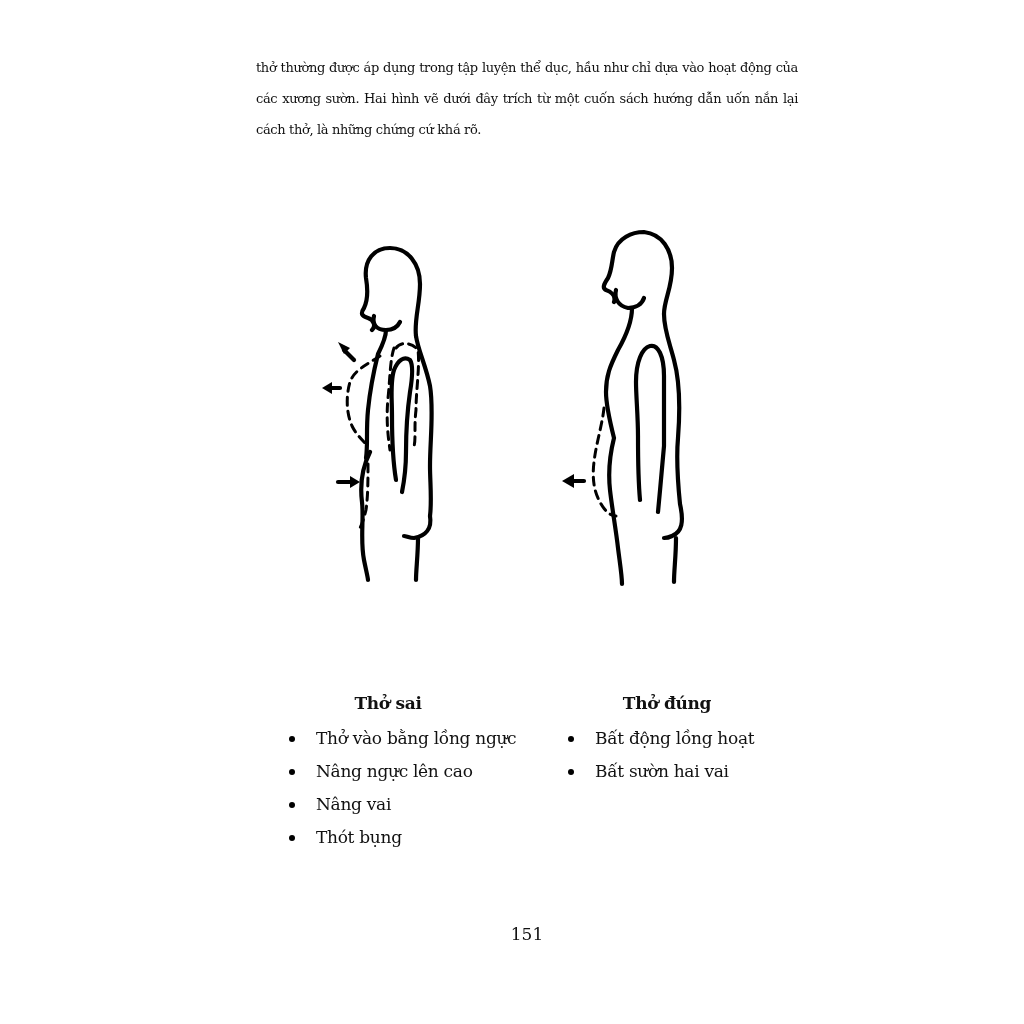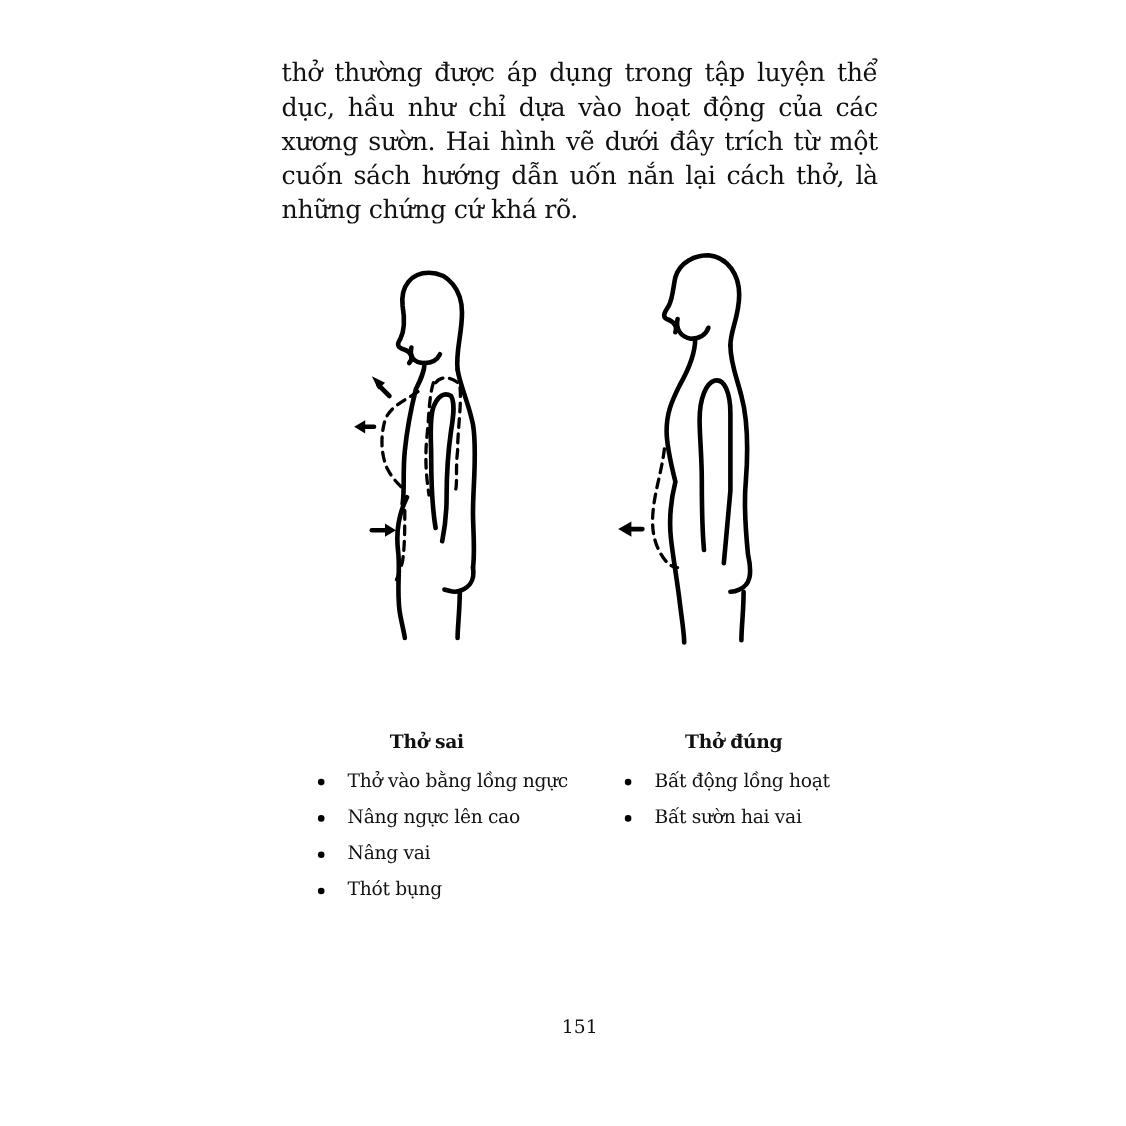--- a/index.html
+++ b/index.html
@@ -13,21 +13,21 @@
       position: relative;
       overflow: hidden;
       font-family: "DejaVu Serif", "Liberation Serif", serif;
       color: #111111;
     }
     .paragraph {
       position: absolute;
       left: 256px;
       top: 52px;
       width: 542px;
-      font-size: 23px;
+      font-size: 13px;
       line-height: 31px;
       text-align: justify;
       text-align-last: left;
       letter-spacing: -0.35px;
       margin: 0;
     }
     .figure {
       position: absolute;
       top: 220px;
     }
@@ -41,21 +41,21 @@
     .figure svg .dashed {
       stroke-width: 3;
       stroke-dasharray: 8 6;
     }
     .figure svg .arrowhead {
       fill: #000;
       stroke: none;
     }
     .col {
       position: absolute;
-      top: 660px;
+      top: 688px;
       font-size: 17px;
       letter-spacing: -0.3px;
     }
     .col-title {
       font-weight: bold;
       text-align: center;
       height: 30px;
       line-height: 30px;
     }
     .col ul {

